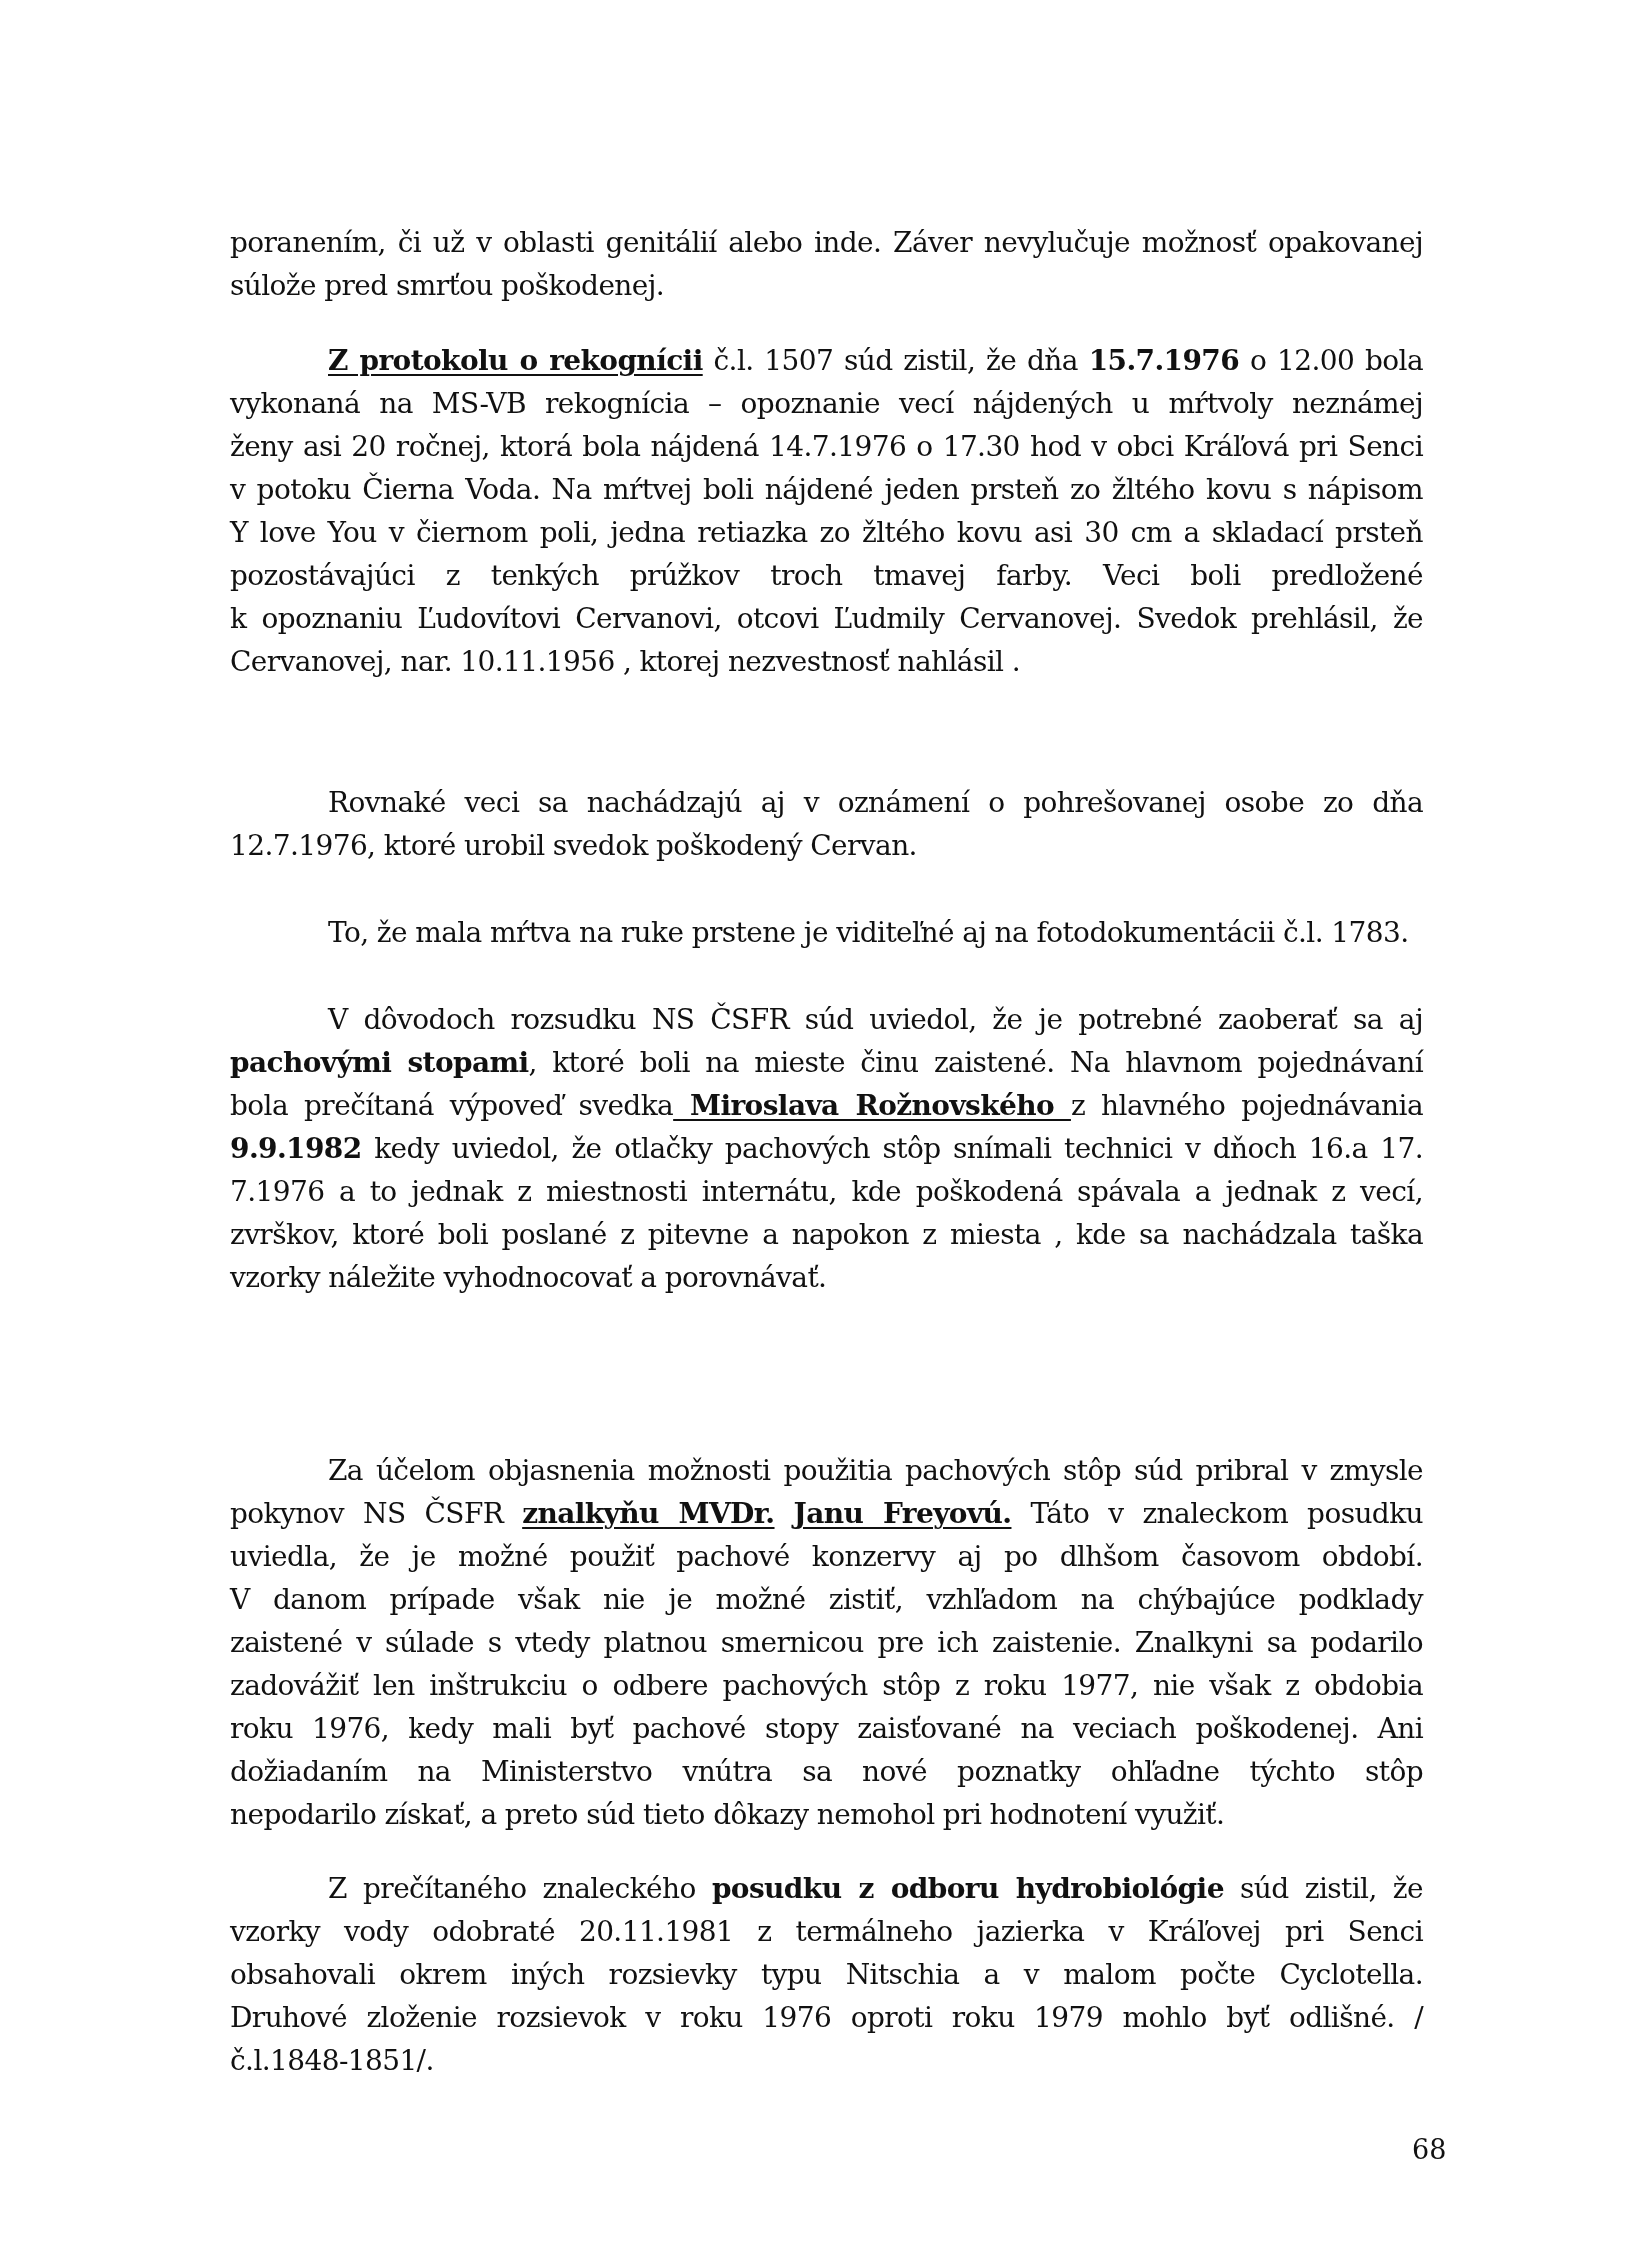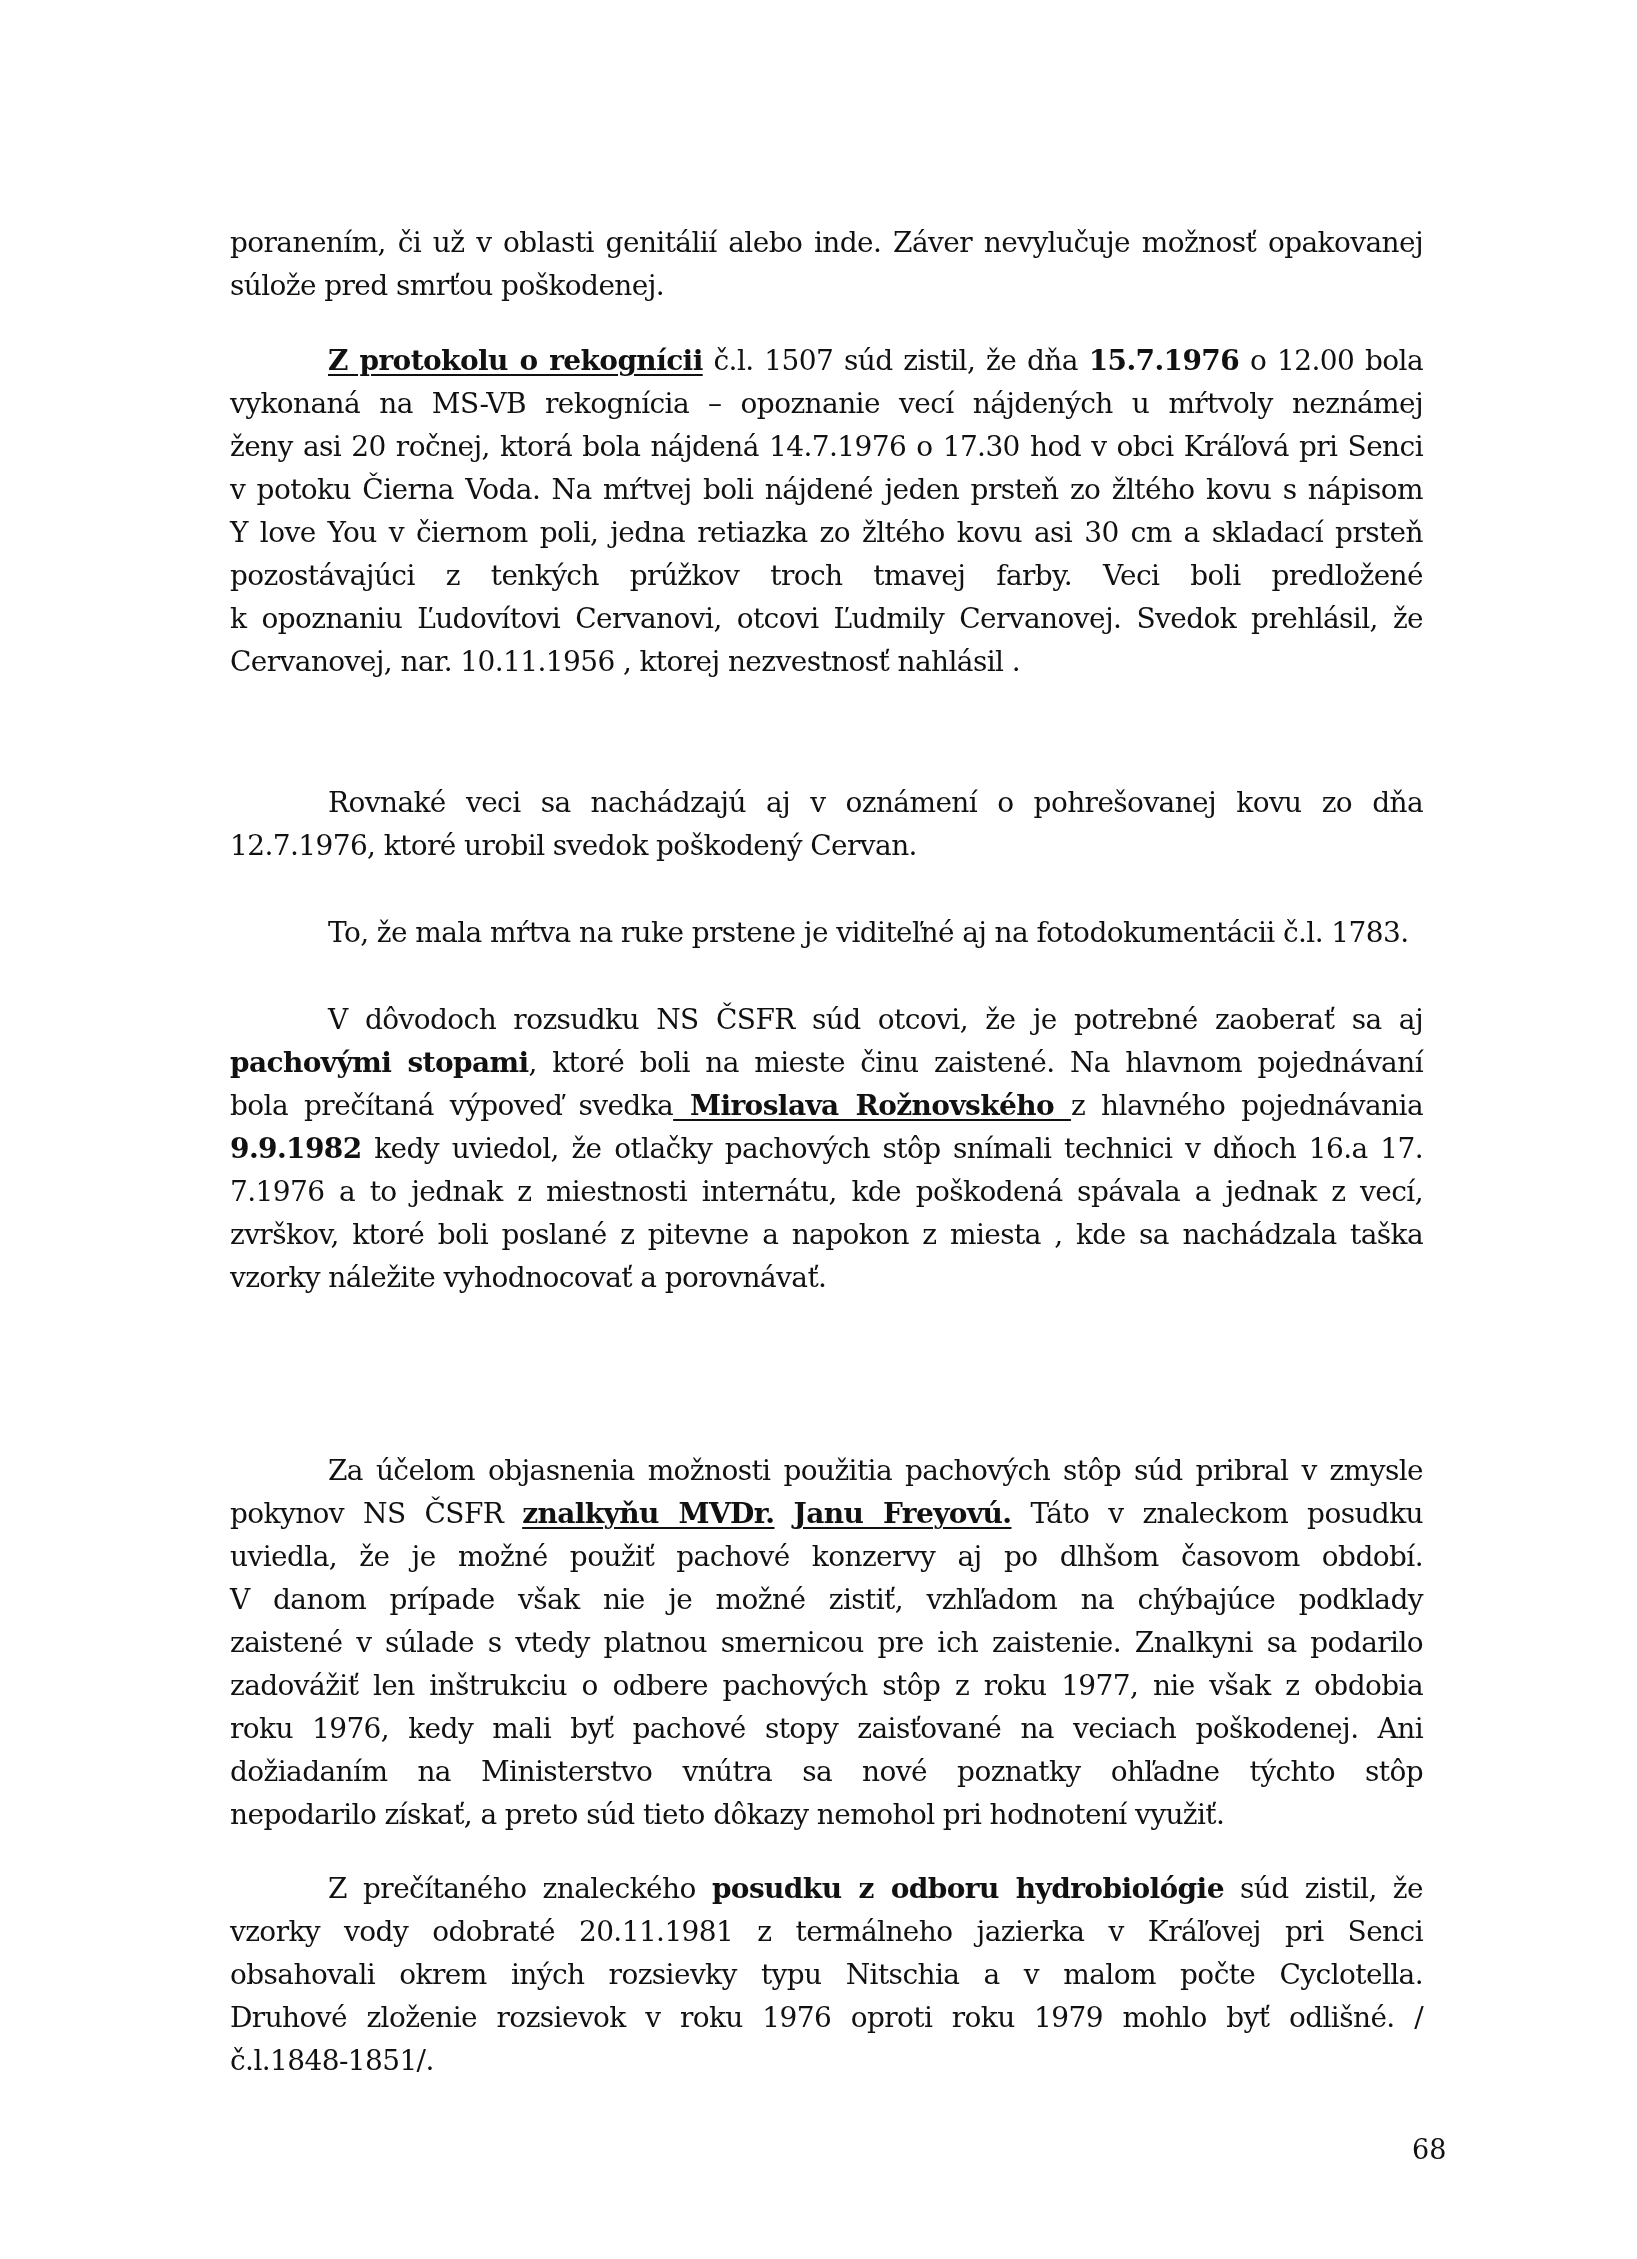--- a/index.html
+++ b/index.html
@@ -38,28 +38,28 @@
       <span class="line indent"><span class="b u">Z protokolu  o rekognícii</span><span> č.l. 1507 súd zistil, že dňa </span><span class="b">15.7.1976</span><span> o 12.00 bola</span></span>
       <span class="line"><span>vykonaná na MS-VB rekognícia – opoznanie vecí nájdených u mŕtvoly neznámej</span></span>
       <span class="line"><span>ženy asi 20 ročnej, ktorá bola nájdená 14.7.1976 o 17.30 hod v obci Kráľová pri Senci</span></span>
       <span class="line"><span>v potoku Čierna Voda. Na mŕtvej boli nájdené jeden prsteň zo žltého kovu s nápisom</span></span>
       <span class="line"><span>Y love You v čiernom poli, jedna retiazka zo žltého kovu  asi 30 cm a skladací prsteň</span></span>
       <span class="line"><span>pozostávajúci  z tenkých  prúžkov  troch  tmavej  farby.  Veci  boli  predložené</span></span>
       <span class="line"><span>k opoznaniu Ľudovítovi Cervanovi, otcovi Ľudmily Cervanovej. Svedok prehlásil, že</span></span>
       <span class="line last"><span>Cervanovej, nar. 10.11.1956 , ktorej nezvestnosť nahlásil .</span></span>
     </div>
   <div class="para" id="p2" style="top:781px;">
-      <span class="line indent"><span>Rovnaké veci sa nachádzajú aj v oznámení o pohrešovanej kovu   zo dňa</span></span>
+      <span class="line indent"><span>Rovnaké veci sa nachádzajú aj v oznámení o pohrešovanej osobe   zo dňa</span></span>
       <span class="line last"><span>12.7.1976, ktoré urobil svedok poškodený  Cervan.</span></span>
     </div>
   <div class="para" id="p3" style="top:911px;">
       <span class="line last indent"><span>To, že mala mŕtva na ruke prstene je viditeľné aj na fotodokumentácii č.l. 1783.</span></span>
     </div>
   <div class="para" id="p4" style="top:998px;">
-      <span class="line indent"><span>V dôvodoch rozsudku NS ČSFR súd otcovi, že je potrebné zaoberať sa aj</span></span>
+      <span class="line indent"><span>V dôvodoch rozsudku NS ČSFR súd uviedol, že je potrebné zaoberať sa aj</span></span>
       <span class="line"><span class="b">pachovými stopami</span><span>, ktoré boli na mieste činu zaistené. Na hlavnom pojednávaní</span></span>
       <span class="line"><span>bola prečítaná výpoveď  svedka</span><span class="b u"> Miroslava Rožnovského </span><span>z hlavného pojednávania</span></span>
       <span class="line"><span class="b">9.9.1982</span><span> kedy uviedol, že  otlačky pachových stôp snímali technici v dňoch 16.a 17.</span></span>
       <span class="line"><span>7.1976   a to jednak z miestnosti internátu, kde poškodená spávala   a jednak z vecí,</span></span>
       <span class="line"><span>zvrškov, ktoré boli poslané z pitevne a napokon z miesta , kde sa nachádzala taška</span></span>
       <span class="line last"><span>vzorky náležite vyhodnocovať a porovnávať.</span></span>
     </div>
   <div class="para" id="p5" style="top:1449px;">
       <span class="line indent"><span>Za účelom objasnenia možnosti použitia pachových stôp súd pribral v zmysle</span></span>
       <span class="line"><span>pokynov NS ČSFR </span><span class="b u">znalkyňu MVDr.</span><span> </span><span class="b u">Janu Freyovú.</span><span> Táto v znaleckom posudku</span></span>

